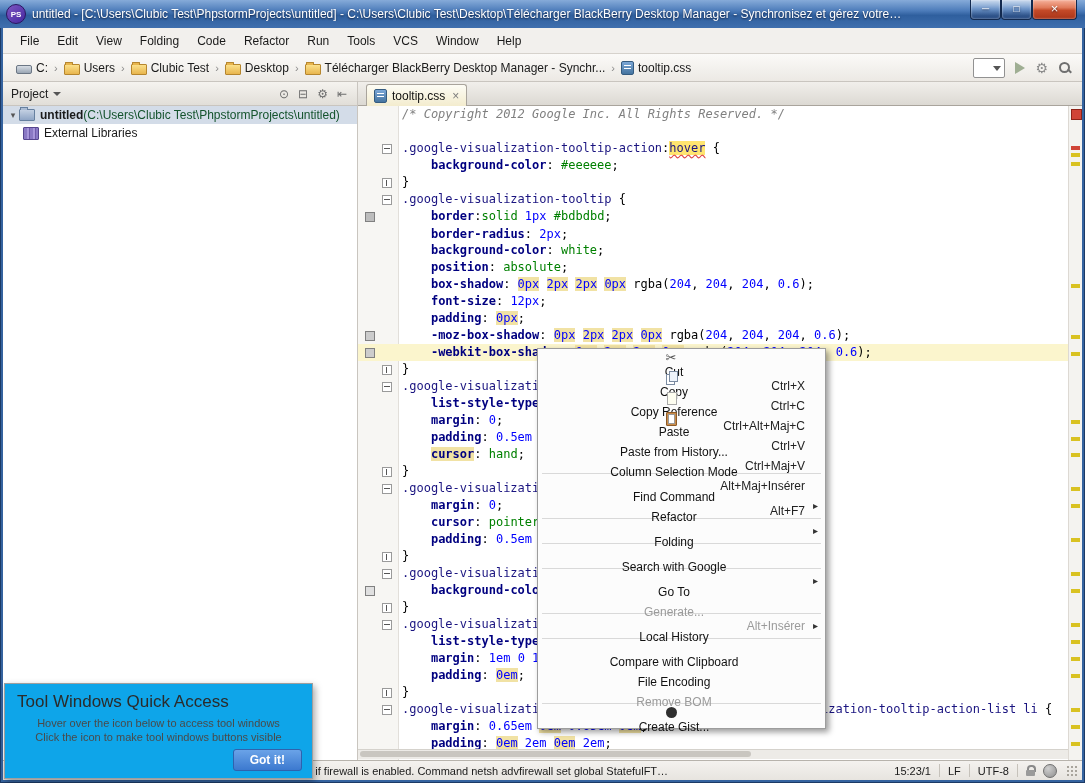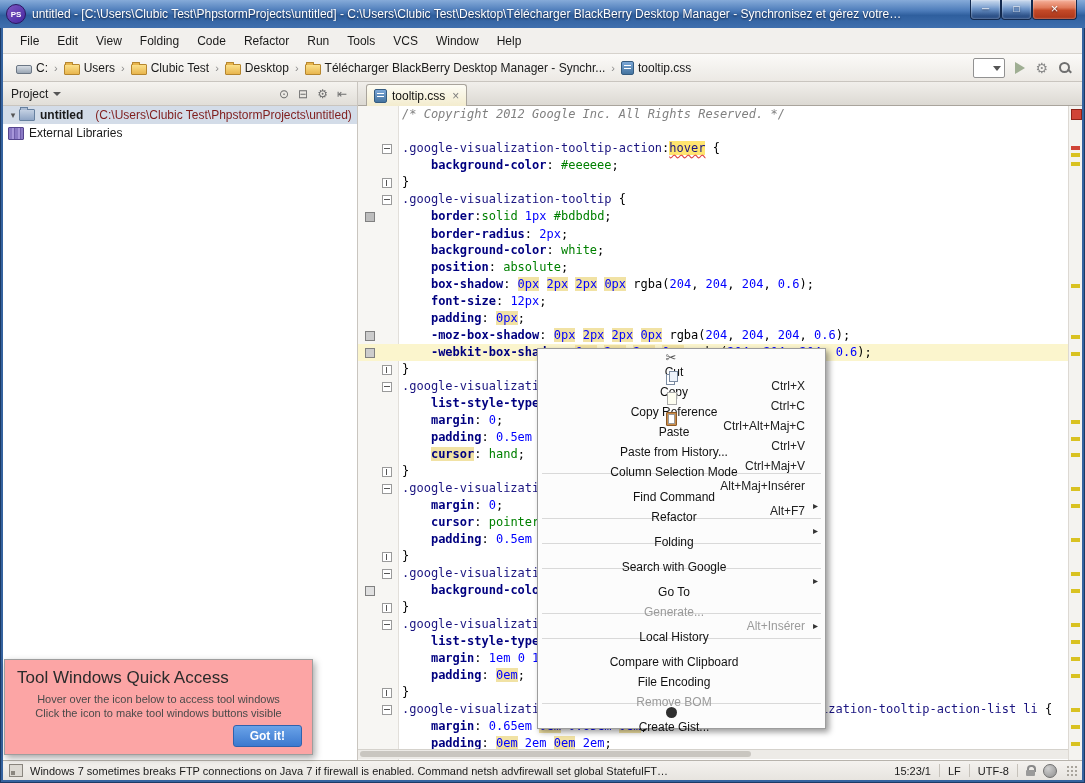--- a/index.html
+++ b/index.html
@@ -58,21 +58,21 @@
   .ph-ico{cursor:default;}
   #pbody{position:absolute;left:3px;top:106px;width:355px;bottom:23px;box-sizing:border-box;background:#ffffff;border-right:1px solid #c9c5bf;overflow:hidden;}
   .tree-row{display:flex;align-items:center;height:18px;font-size:12px;color:#1a1a1a;white-space:nowrap;}
   .tree-row.sel{background:#d3dce8;}
   .tree-arrow{width:12px;color:#555;font-size:9px;text-align:center;flex:none;}
   .ti{display:inline-block;width:14px;height:11px;margin-right:5px;position:relative;flex:none;}
   .ti-folder{height:10px;background:linear-gradient(#c3d0e2,#8fa5c5);border:1px solid #66809f;border-radius:1px;}
   .ti-folder::before{content:"";position:absolute;left:0;top:-3px;width:6px;height:2px;background:#a9bbd4;border:1px solid #66809f;border-bottom:none;}
   .ti-libs{height:11px;background:repeating-linear-gradient(90deg,#8a79c4 0 3px,#a796da 3px 5px,#6f5cab 5px 6px);border:1px solid #55458e;border-radius:1px;}
   .tree-name.bold{font-weight:bold;}
-  .tree-note{color:#7f1d1d;margin-left:12px;}
+  .tree-note{color:#14532d;margin-left:0;}
 
   
   #tabbar{position:absolute;left:358px;right:3px;top:82px;height:24px;box-sizing:border-box;
     background:linear-gradient(#f1efeb,#dcd9d3);border-bottom:1px solid #a9a49c;display:flex;align-items:flex-end;padding-left:8px;}
   .tab{display:flex;align-items:center;height:21px;padding:0 7px;font-size:12px;color:#111;
     background:linear-gradient(#fdfcf5,#f3ecce);border:1px solid #a9a49c;border-bottom:none;border-radius:3px 3px 0 0;margin-bottom:-1px;}
   .tab .ci{margin-right:5px;}
   .tab-close{margin-left:7px;color:#7d7d7d;font-size:12px;line-height:10px;cursor:default;}
 
   
@@ -133,21 +133,21 @@
   .cm-sep{border-top:1px solid #d9d9d9;margin:2px 2px;}
   .cmi-cut::before{content:"✂";position:absolute;left:2px;top:-1px;font-size:13px;color:#555;}
   .cmi-copy::before{content:"";position:absolute;left:2px;top:3px;width:7px;height:9px;background:#fff;border:1px solid #7a8aa0;}
   .cmi-copy::after{content:"";position:absolute;left:5px;top:0;width:7px;height:9px;background:#eef3fa;border:1px solid #7a8aa0;}
   .cmi-copy-ref::before{content:"";position:absolute;left:3px;top:1px;width:8px;height:11px;background:#fdfdf0;border:1px solid #a9a9a9;}
   .cmi-paste::before{content:"";position:absolute;left:2px;top:1px;width:9px;height:12px;background:#c98c4a;border:1px solid #8c5a28;border-radius:1px;}
   .cmi-paste::after{content:"";position:absolute;left:4px;top:3px;width:5px;height:8px;background:#fff;border:1px solid #999;}
   .cmi-gist::before{content:"";position:absolute;left:2px;top:1px;width:11px;height:11px;border-radius:50%;background:#2f2f2f;}
 
   
-  #qa-popup{position:absolute;left:4px;top:659px;width:309px;height:96px;background:#fca5a5;border:1px solid #9e9e9e;
+  #qa-popup{position:absolute;left:4px;top:683px;width:309px;height:96px;background:#0ea5e9;border:1px solid #9e9e9e;
     box-shadow:2px 3px 7px rgba(0,0,0,.35);box-sizing:border-box;z-index:15;}
   #qa-title{font-size:17px;color:#2b2b2b;padding:8px 0 4px 12px;}
   .qa-line{font-size:11px;color:#4a4a4a;text-align:center;line-height:14px;}
   .gotit{position:absolute;right:10px;bottom:7px;border:1px solid #2f62ad;border-radius:3px;
     background:linear-gradient(#6aa3e8,#3c79cf);color:#fff;font-size:12px;font-weight:bold;padding:3px 16px;font-family:"Liberation Sans",sans-serif;}
 </style>
 </head>
 <body>
 
 <div id="win">
@@ -226,21 +226,21 @@
       </span>
   </div>
   <div id="pbody">
     <div id="tree">
         <div class="tree-row sel" style="padding-left: 4px;">
           <span class="tree-arrow">▾</span>
           <span class="ti ti-folder"></span>
           <span class="tree-name bold">untitled</span>
           <span class="tree-note">(C:\Users\Clubic Test\PhpstormProjects\untitled)</span>
         </div>
-        <div class="tree-row" style="padding-left: 5px;">
+        <div class="tree-row" style="padding-left: 20px;">
           <span class="ti ti-libs"></span>
           <span class="tree-name">External Libraries</span>
         </div>
       </div>
   </div>
 
   <div id="tabbar">
     <div class="tab">
       <span class="ci ci-css-file"></span>
       <span>tooltip.css</span>

